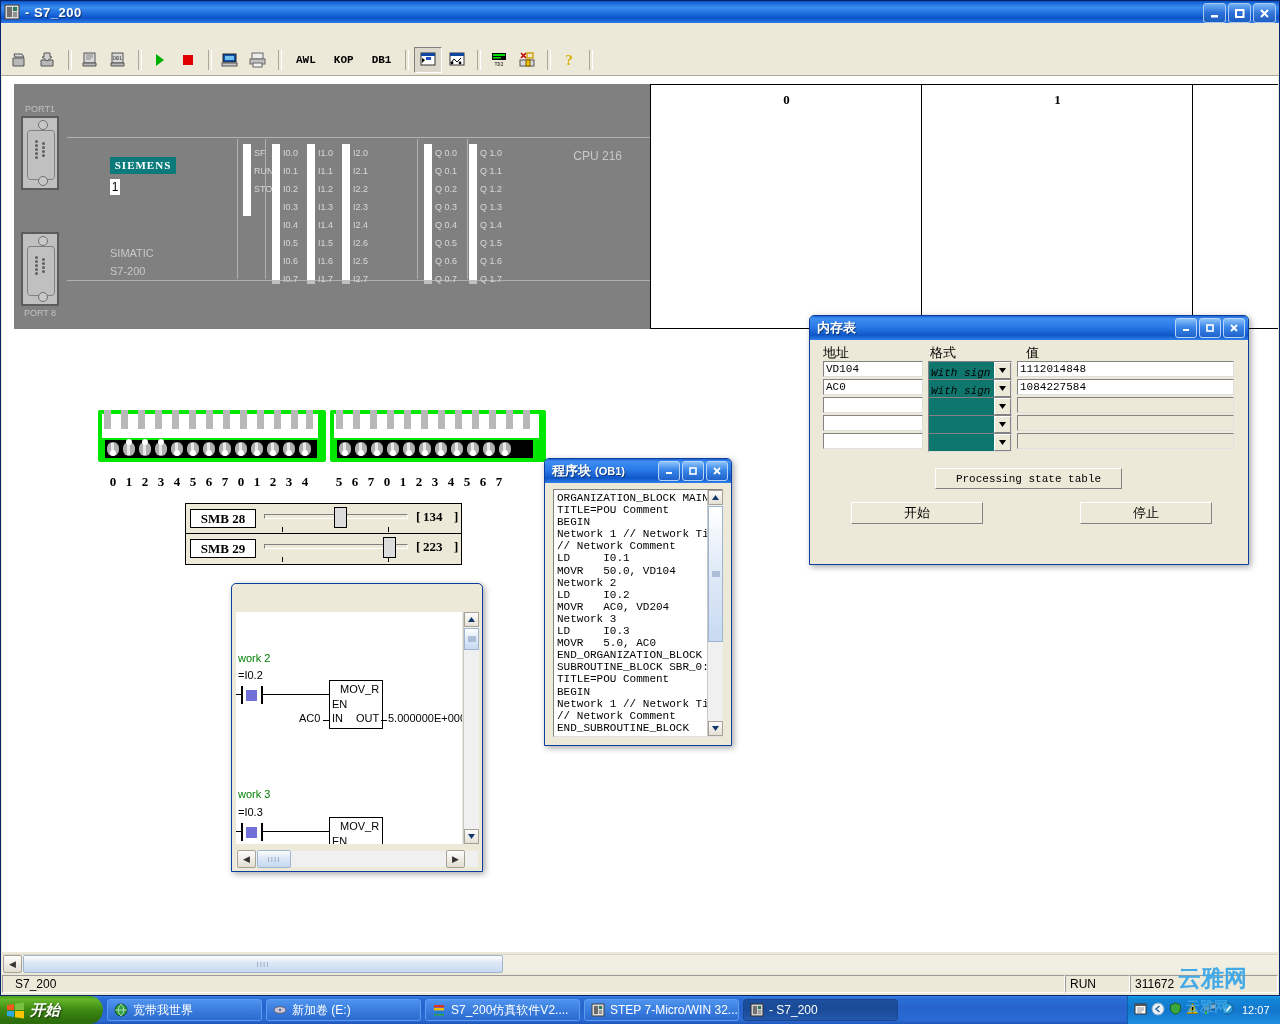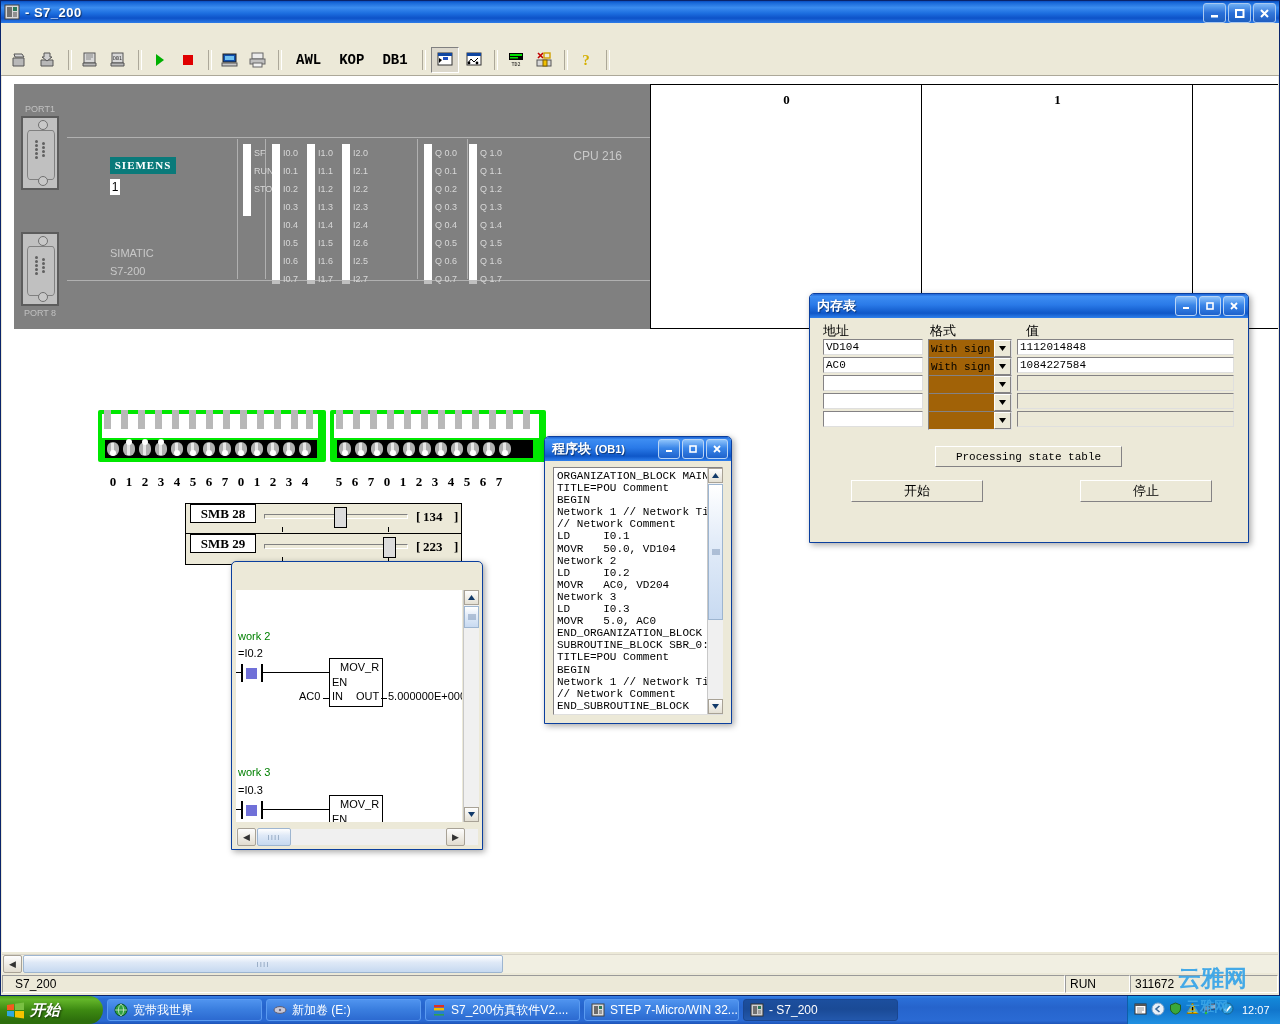--- a/index.html
+++ b/index.html
@@ -49,21 +49,21 @@
   }
   
   #toolbar{
     position:absolute;left:0;top:44px;width:100%;height:31px;
     background:#ece9d8;border-bottom:1px solid #aca899;
     display:flex;align-items:center;padding-left:6px;box-sizing:border-box;
   }
   .tbar-btn{width:26px;height:24px;display:flex;align-items:center;justify-content:center;margin-right:2px;}
   .tbar-btn.pressed{border:1px solid #808080;border-right-color:#fff;border-bottom-color:#fff;background:#dcd8cc;}
   .tbar-sep{width:2px;height:20px;border-left:1px solid #aca899;border-right:1px solid #fff;margin:0 5px;}
-  .tbar-text{font-family:"Liberation Mono",monospace;font-size:14px;font-weight:bold;margin:6px 9px;}
+  .tbar-text{font-family:"Liberation Mono",monospace;font-size:11px;font-weight:bold;margin:6px 9px;}
   
   #client{
     position:absolute;left:1px;top:75px;right:1px;bottom:43px;
     background:#fff;overflow:hidden;
   }
   
   #plc-panel{
     position:absolute;left:12px;top:8px;width:638px;height:245px;
     background:#808080;
   }
@@ -114,21 +114,21 @@
   .comb-t{position:absolute;top:0;width:7px;height:19px;background:#b8b8b8;}
   .sw-holder{position:absolute;top:30px;height:18px;background:#000;display:flex;align-items:center;}
   .sw{width:14px;height:16px;background:#000;position:relative;margin:0 1px;}
   .sw .body{position:absolute;left:1px;top:1px;width:12px;height:14px;background:#b0b0b0;border-radius:6px;}
   .sw .bar{position:absolute;left:5px;top:2px;width:3px;height:12px;background:#e8e8e8;}
   .sw .dot{position:absolute;left:4px;width:6px;height:6px;border-radius:50%;background:#fff;}
   #term-nums{position:absolute;left:96px;top:398px;width:448px;display:flex;}
   #term-nums span{font-family:"Liberation Serif",serif;font-size:13px;font-weight:bold;text-align:center;}
   
   #smb-box{position:absolute;left:183px;top:427px;width:275px;height:60px;border:1px solid #000;background:#ece9d8;}
-  .smb-row{display:flex;height:29px;}
+  .smb-row{display:flex;align-items:center;height:29px;}
   .smb-row+.smb-row{border-top:1px solid #000;}
   .smb-label{
     width:64px;margin-left:4px;border:1px solid #000;background:#fff;text-align:center;
     font-family:"Liberation Serif",serif;font-weight:bold;font-size:13px;line-height:17px;height:17px;
   }
   .slider-wrap{position:absolute;width:150px;height:27px;}
   .slider-track{position:absolute;top:9px;left:4px;width:142px;height:3px;border-top:1px solid #808080;border-left:1px solid #808080;border-bottom:1px solid #fff;border-right:1px solid #fff;}
   .slider-thumb{position:absolute;top:2px;width:11px;height:19px;background:#dcdcdc;border:1px solid #000;}
   .slider-tick{position:absolute;top:22px;width:1px;height:5px;background:#000;}
   .smb-val{
@@ -145,21 +145,21 @@
   .hs-btn{width:17px;height:16px;background:linear-gradient(to bottom,#fdfdfd,#e2ddd0);border:1px solid #a8a296;display:flex;align-items:center;justify-content:center;font-size:9px;color:#333;border-radius:2px;margin-left:1px;}
   .hs-thumb{height:16px;background:linear-gradient(to bottom,#ffffff,#dfe9f7 40%,#c6d9f0);border:1px solid #9db5d0;border-radius:2px;margin-left:1px;display:flex;align-items:center;justify-content:center;}
   .hs-grip{font-size:8px;color:#8aa0bb;letter-spacing:1px;}
   
   #statusbar{
     position:absolute;left:1px;right:1px;bottom:1px;height:21px;background:#ece9d8;
     display:flex;align-items:center;font-size:12px;
   }
   .sb-cell{height:18px;border:1px solid;border-color:#9a9a9a #fff #fff #9a9a9a;display:flex;align-items:center;padding-left:4px;box-sizing:border-box;}
   
-  .xp-dialog{position:absolute;background:#ece9d8;border:1px solid #0b3f9e;border-radius:5px 5px 0 0;box-shadow:2px 2px 6px rgba(0,0,0,.35);}
+  .xp-dialog{position:absolute;background:#ece9d8;border:1px solid #0b3f9e;border-radius:5px 5px 0 0;box-shadow:2px 2px 6px rgba(0,0,0,.35);margin-top:22px;}
   .xp-title{
     height:24px;border-radius:4px 4px 0 0;
     background:linear-gradient(to bottom,#1e63d4 0%,#3d8df2 10%,#2a7ae8 45%,#0f57c8 80%,#2f80ec 100%);
     display:flex;align-items:center;padding:0 3px;
   }
   .xp-title .t-txt{color:#fff;font-weight:bold;font-size:13px;text-shadow:1px 1px 1px rgba(0,0,0,.45);margin-left:4px;}
   .xp-title .t-sub{color:#fff;font-weight:bold;font-size:11px;text-shadow:1px 1px 1px rgba(0,0,0,.45);}
   .xp-tbtns{margin-left:auto;display:flex;gap:2px;}
   .xp-tb{width:20px;height:18px;border:1px solid #b8d4f5;border-radius:3px;background:linear-gradient(to bottom,#8cc2fb,#3a86e8 45%,#1e62cc);display:flex;align-items:center;justify-content:center;}
   .xp-tb.close{background:linear-gradient(to bottom,#f9b89a,#e8683a 40%,#c53a14);border-color:#f4c4ab;}
@@ -167,22 +167,22 @@
   
   #mem-dialog{left:809px;top:293px;width:438px;height:248px;}
   .mem-hdr{position:absolute;font-size:13px;color:#000;font-family:"Liberation Sans",sans-serif;}
   .mem-in{
     position:absolute;height:16px;background:#fff;border:1px solid;
     border-color:#848284 #dfdfde #dfdfde #848284;
     font-family:"Liberation Mono",monospace;font-size:11px;padding-left:2px;box-sizing:border-box;line-height:14px;
   }
   .mem-in.dis{background:#ece9d8;}
   .mem-sel{
-    position:absolute;height:17px;background:#a16207;border:1px solid;
-    border-color:#848284 #dfdfde #dfdfde #848284;display:flex;align-items:center;
+    position:absolute;height:17px;background:#0f766e;border:1px solid;
+    border-color:#848284 #dfdfde #dfdfde #848284;display:flex;align-items:flex-end;font-style:italic;
   }
   .mem-sel .sel-txt{flex:1;font-family:"Liberation Mono",monospace;font-size:11px;padding-left:2px;}
   .mem-sel .sel-arrow{
     width:15px;height:15px;background:#ece9d8;border:1px solid;
     border-color:#fff #848284 #848284 #fff;display:flex;align-items:center;justify-content:center;margin-right:0;
   }
   .xp-btn{
     position:absolute;background:#ece9d8;border:1px solid;
     border-color:#fff #848284 #848284 #fff;
     display:flex;align-items:center;justify-content:center;

